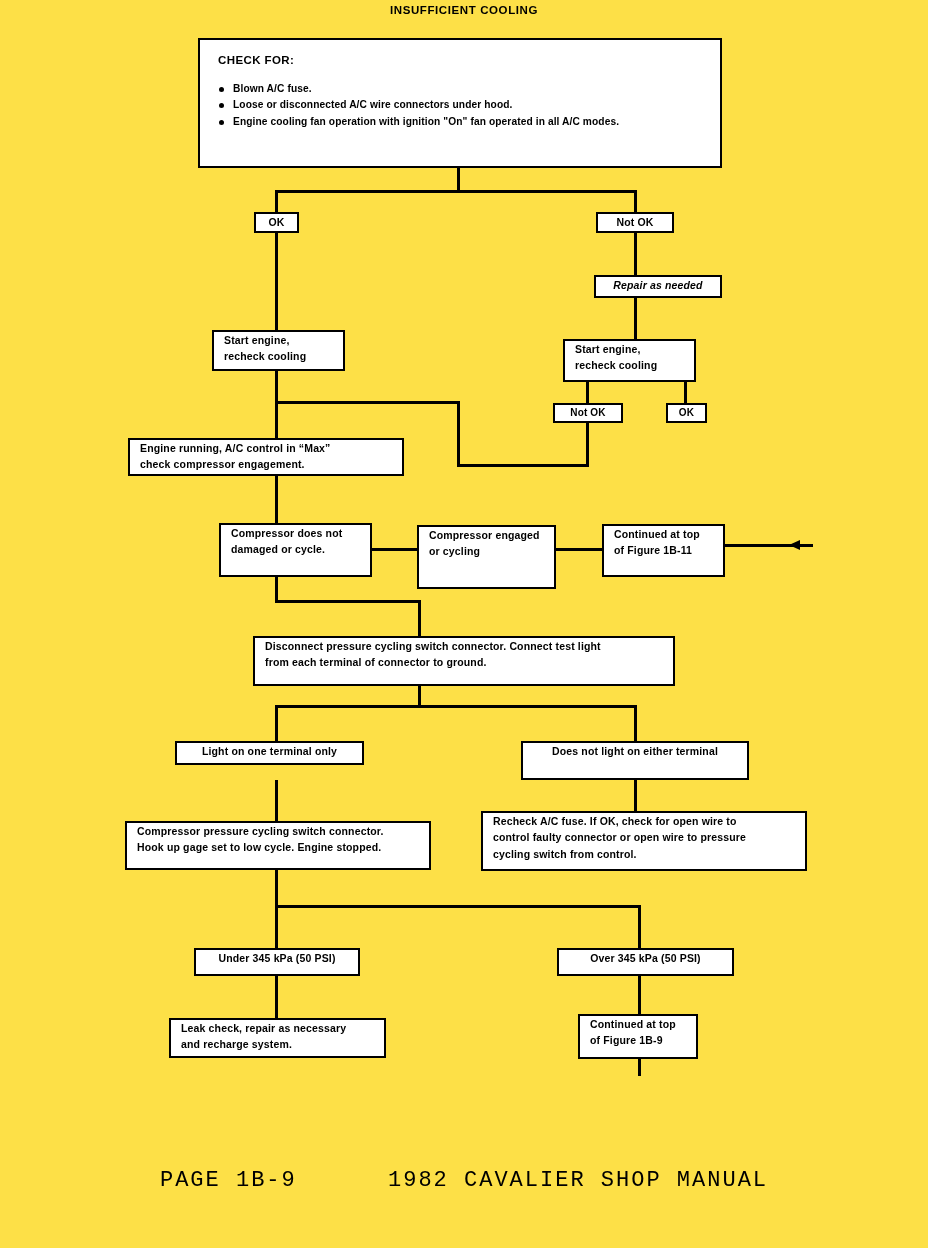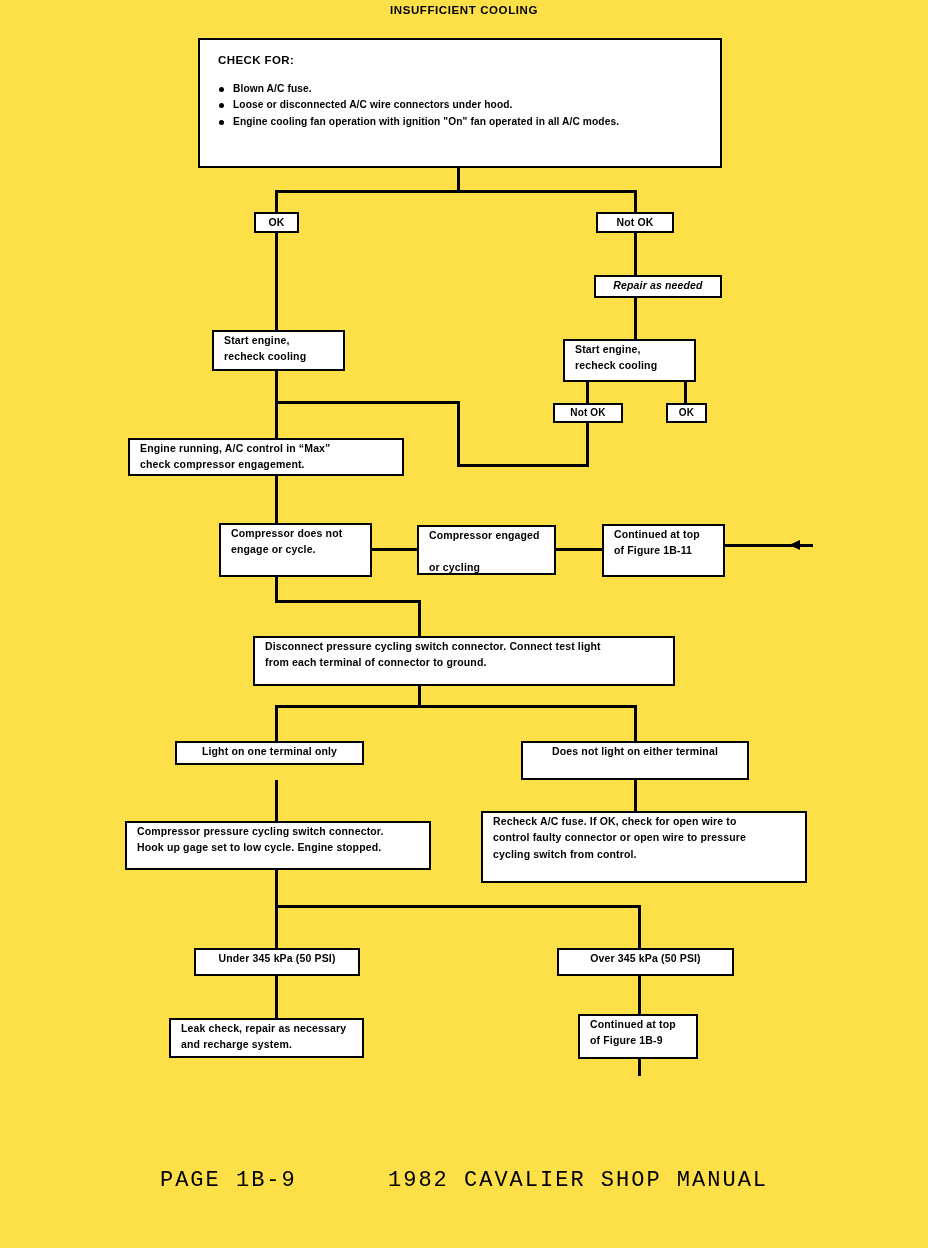--- a/index.html
+++ b/index.html
@@ -170,26 +170,26 @@
 
   <div class="box pad-l" style="left:128px;top:438px;width:276px;height:38px;">
     <span class="ln">Engine running, A/C control in “Max”</span>
     <span class="ln">check compressor engagement.</span>
   </div>
 
   <div class="vline" style="left:275px;top:476px;height:47px;"></div>
 
   <div class="box pad-l" style="left:219px;top:523px;width:153px;height:54px;">
     <span class="ln">Compressor does not</span>
-    <span class="ln">engage or cycle.</span>
+    <span class="ln">damaged or cycle.</span>
   </div>
 
   <div class="hline" style="left:372px;top:548px;width:45px;"></div>
 
-  <div class="box pad-l" style="left:417px;top:525px;width:139px;height:50px;gap:16px;">
+  <div class="box pad-l" style="left:417px;top:525px;width:139px;height:64px;">
     <span class="ln">Compressor engaged</span>
     <span class="ln">or cycling</span>
   </div>
 
   <div class="hline" style="left:556px;top:548px;width:46px;"></div>
 
   <div class="box pad-l" style="left:602px;top:524px;width:123px;height:53px;">
     <span class="ln">Continued at top</span>
     <span class="ln">of Figure 1B-11</span>
   </div>
@@ -220,42 +220,42 @@
   </div>
 
   <div class="vline" style="left:275px;top:780px;height:41px;"></div>
   <div class="vline" style="left:634px;top:780px;height:31px;"></div>
 
   <div class="box pad-l" style="left:125px;top:821px;width:306px;height:49px;">
     <span class="ln">Compressor pressure cycling switch connector.</span>
     <span class="ln">Hook up gage set to low cycle.  Engine stopped.</span>
   </div>
 
-  <div class="box pad-l" style="left:481px;top:811px;width:326px;height:72px;">
+  <div class="box pad-l" style="left:481px;top:811px;width:326px;height:60px;">
     <span class="ln">Recheck A/C fuse.  If OK, check for open wire to</span>
     <span class="ln">control faulty connector or open wire to pressure</span>
     <span class="ln">cycling switch from control.</span>
   </div>
 
   <div class="vline" style="left:275px;top:870px;height:78px;"></div>
   <div class="hline" style="left:275px;top:905px;width:366px;"></div>
   <div class="vline" style="left:638px;top:905px;height:43px;"></div>
 
   <div class="box pad-c" style="left:194px;top:948px;width:166px;height:28px;">
     <span class="ln">Under 345 kPa (50 PSI)</span>
   </div>
 
   <div class="box pad-c" style="left:557px;top:948px;width:177px;height:28px;">
     <span class="ln">Over 345 kPa (50 PSI)</span>
   </div>
 
   <div class="vline" style="left:275px;top:976px;height:42px;"></div>
   <div class="vline" style="left:638px;top:976px;height:38px;"></div>
 
-  <div class="box pad-l" style="left:169px;top:1018px;width:195px;height:40px;">
+  <div class="box pad-l" style="left:169px;top:1018px;width:217px;height:40px;">
     <span class="ln">Leak check, repair as necessary</span>
     <span class="ln">and recharge system.</span>
   </div>
 
   <div class="box pad-l" style="left:578px;top:1014px;width:120px;height:45px;">
     <span class="ln">Continued at top</span>
     <span class="ln">of Figure 1B-9</span>
   </div>
 
   <div class="vline" style="left:638px;top:1059px;height:17px;"></div>

